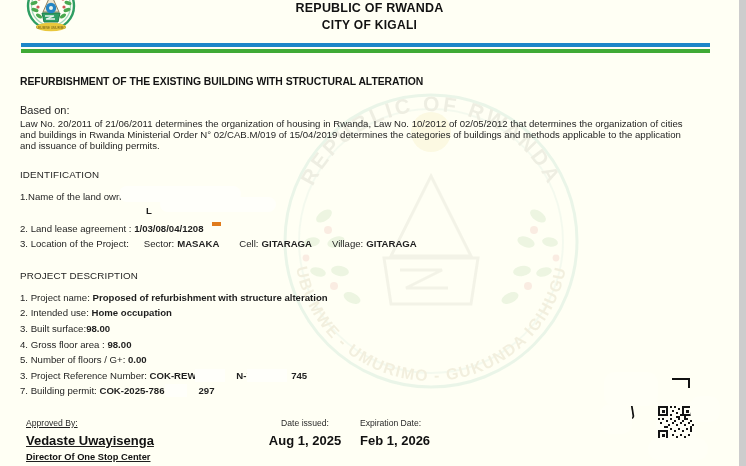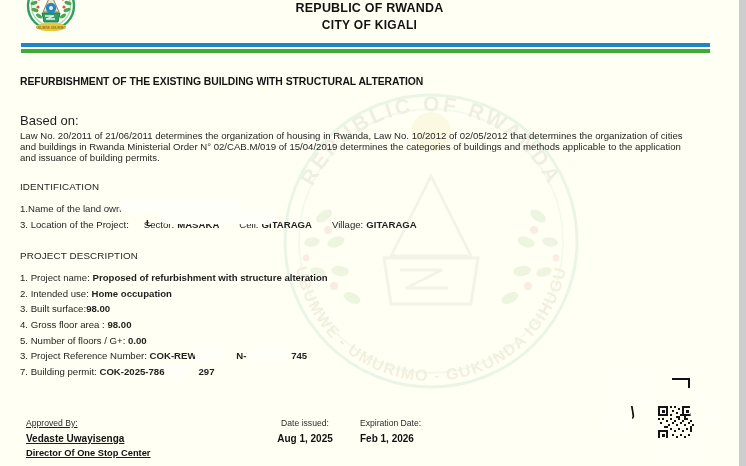--- a/index.html
+++ b/index.html
@@ -91,22 +91,22 @@
     z-index: 2;
   }
   #doc-title {
     font-size: 10.4px;
     font-weight: bold;
     letter-spacing: -0.05px;
     color: #141414;
     margin-top: 8px;
   }
   .basedon-label {
-    font-size: 13px;
-    margin-top: 26px;
+    font-size: 11px;
+    margin-top: 17px;
   }
   #basedon-body {
     font-size: 9.6px;
     line-height: 11px;
     margin-top: 2px;
     width: 676px;
   }
 
   .section-heading {
     font-size: 9.8px;
@@ -199,21 +199,21 @@
     align-items: flex-start;
   }
   .footer-col-approved { width: 224px; text-decoration: underline; }
   .footer-col-issued   { width: 110px; text-align: center; }
   .footer-col-expire   { width: 140px; }
   .footer-label {
     font-size: 8.6px;
     color: #2a2a2a;
   }
   .footer-value {
-    font-size: 10px;
+    font-size: 13px;
     font-weight: bold;
     color: #111;
     margin-top: 5px;
   }
   .footer-value-2 {
     font-size: 9.3px;
     font-weight: bold;
     color: #111;
     margin-top: 4px;
   }
@@ -375,20 +375,24 @@
 
     <div id="identification-list">
 
       <div class="line" id="owner-row">
         <span>1.Name of the land owners:</span><b id="owner-substring">BA</b><b>AZIKI ALPHO</b>
         <span id="owner-redaction-1"></span>
         <span id="owner-redaction-2"></span>
         <span id="owner-stray">L</span>
       </div>
 
+      <div class="line" id="lease-row" style="margin-top:16px;">
+        <span>2. Land lease agreement : </span><b>1/03/08/04/1208</b>
+        <span id="lease-orange-mark"></span>
+      </div>
 
       <div class="line loc-row">
         <span>3. Location of the Project:</span><span class="gap-sm"></span><span>Sector:</span><b>MASAKA</b><span class="gap-md"></span><span>Cell:</span><b>GITARAGA</b><span class="gap-md"></span><span>Village:</span><b>GITARAGA</b>
       </div>
     </div>
 
     <div class="section-heading">PROJECT DESCRIPTION</div>
 
     <div id="project-list">
 

